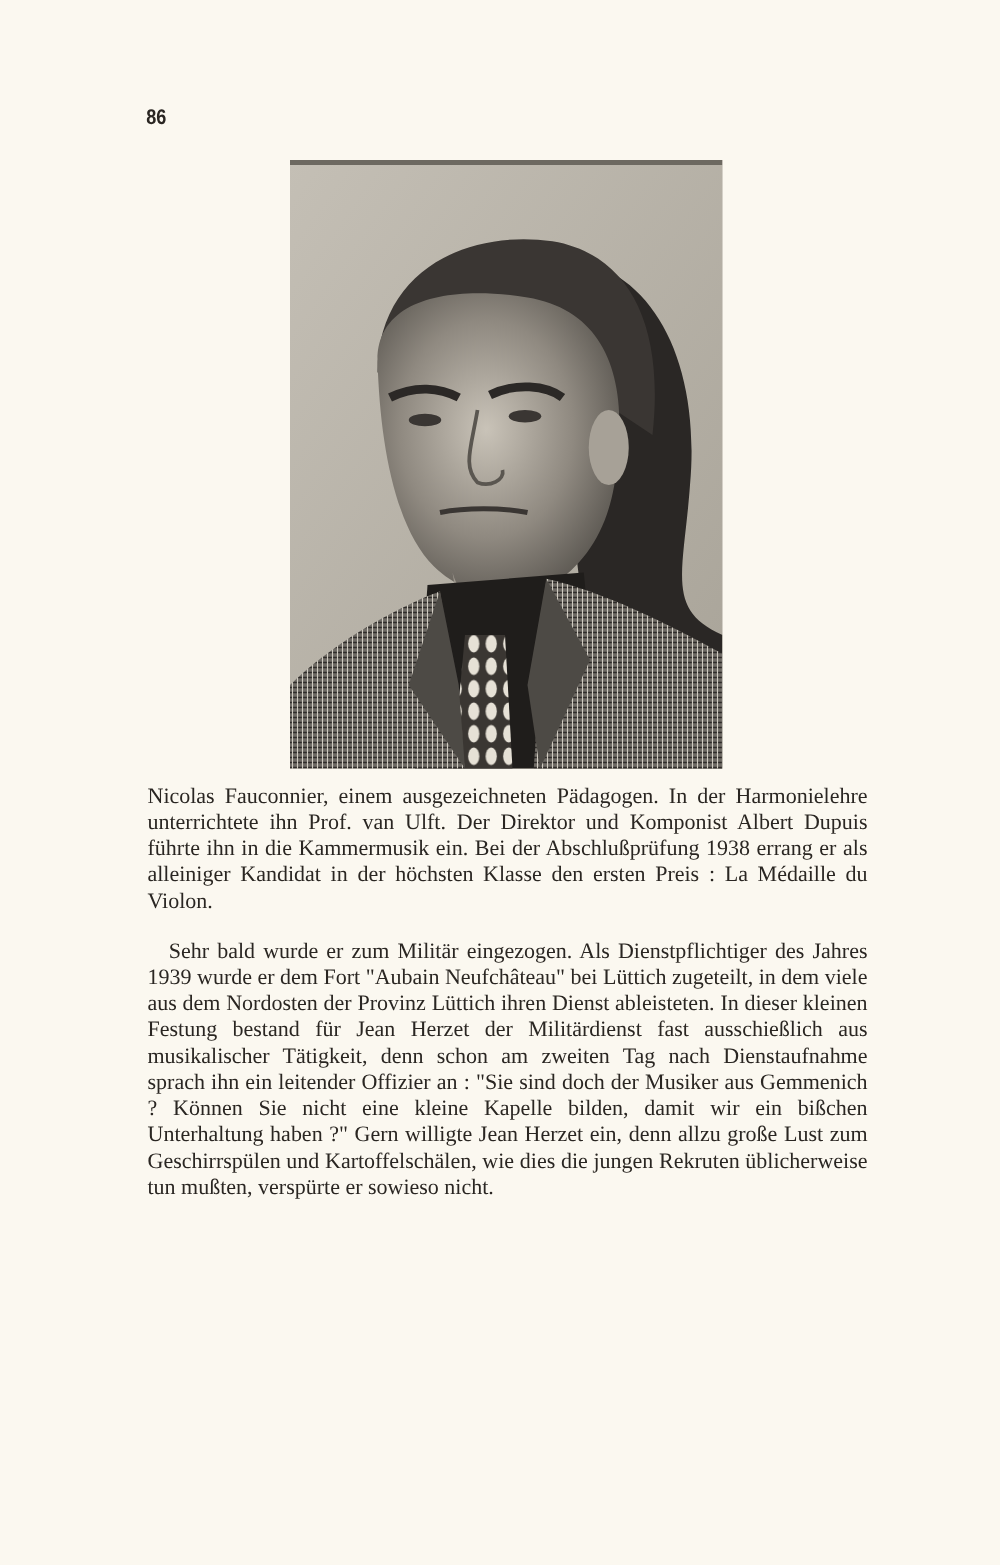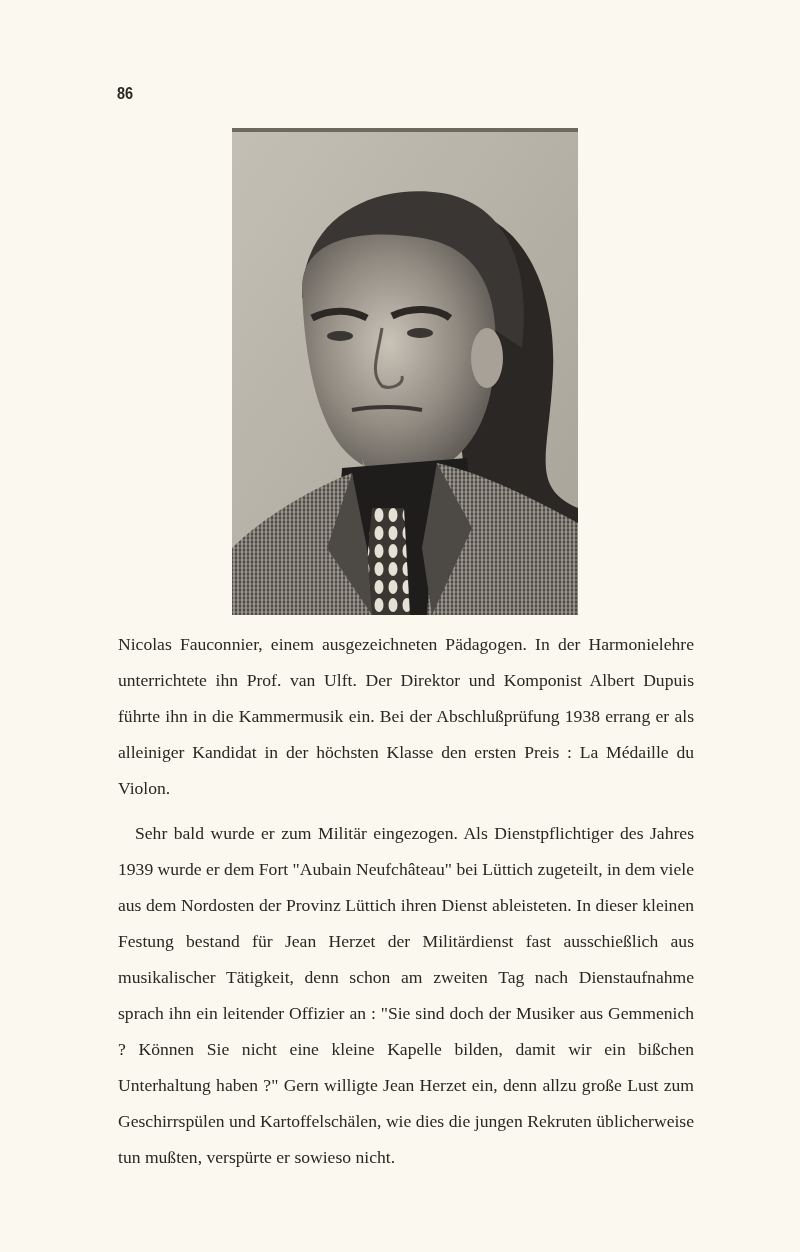--- a/index.html
+++ b/index.html
@@ -39,32 +39,32 @@
       display: block;
       width: 100%;
       height: 100%;
     }
     .body-text {
       position: absolute;
       left: 118px;
       top: 626px;
       width: 576px;
       font-size: 17.6px;
-      line-height: 36px;
+      line-height: 21px;
       text-align: justify;
       color: #2a2622;
     }
     .body-text p {
       margin: 0;
       text-align: justify;
       text-align-last: left;
     }
     .body-text p.indent {
       text-indent: 17px;
-      margin-top: 9px;
+      margin-top: 19px;
     }
   </style>
 </head>
 <body>
 
 <div class="page-number">86</div>
 
 <div class="photo">
   <svg viewBox="0 0 346 487" preserveAspectRatio="none">
     <defs>

